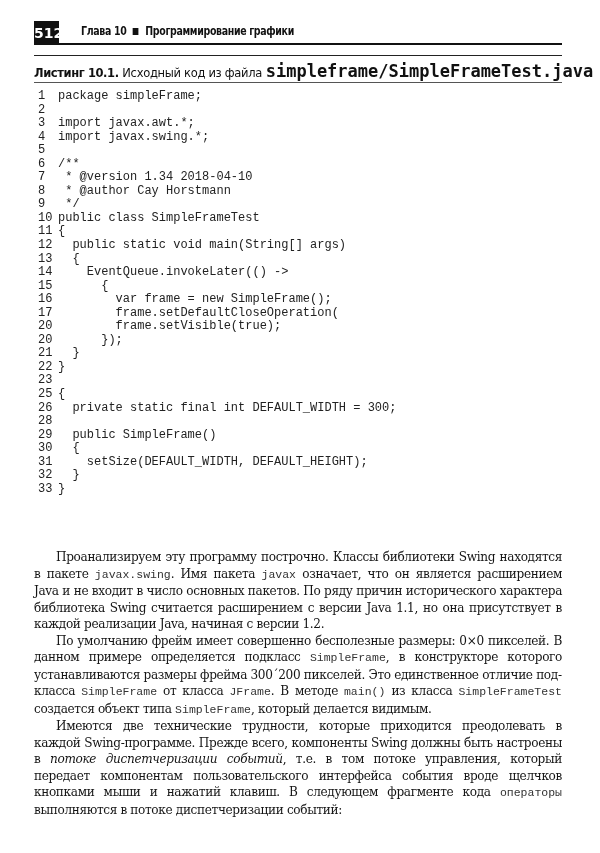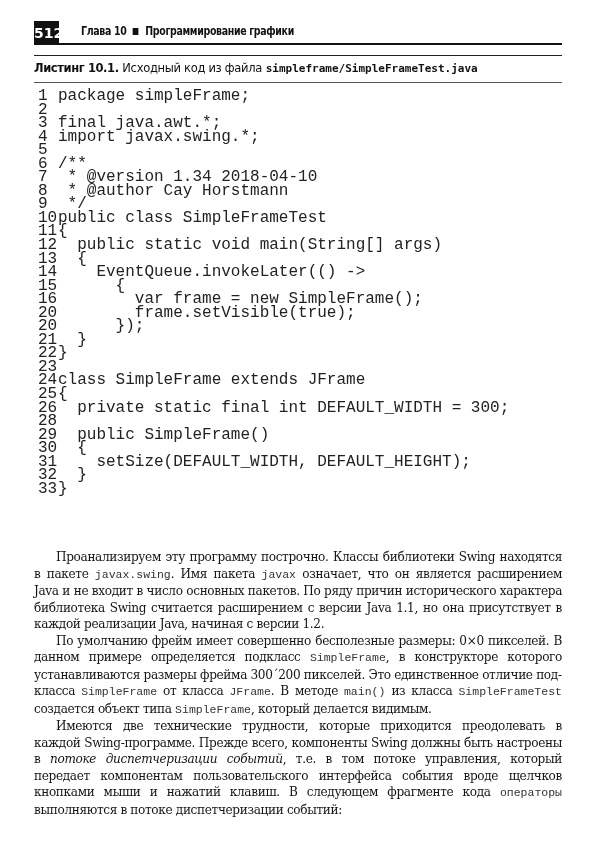--- a/index.html
+++ b/index.html
@@ -78,37 +78,37 @@
     font-weight: bold;
     letter-spacing: -0.4px;
   }
   .listing-caption .cap-text {
     font-family: "DejaVu Sans", sans-serif;
     letter-spacing: -0.3px;
   }
   .listing-caption .cap-file {
     font-family: "DejaVu Sans Mono", monospace;
     font-weight: bold;
-    font-size: 11px;
+    font-size: 17px;
   }
   .listing-rule-bottom {
     position: absolute;
     left: 34px;
     top: 82px;
     width: 528px;
     height: 1px;
     background: #555;
   }
   .code {
     position: absolute;
     left: 38px;
     top: 90px;
     margin: 0;
     font-family: "Liberation Mono", monospace;
-    font-size: 16px;
+    font-size: 12px;
     line-height: 13.55px;
     color: #222;
   }
   .code-line {
     display: block;
     white-space: pre;
     height: 13.55px;
   }
   .code-line .ln {
     display: inline-block;
@@ -155,40 +155,40 @@
 <div class="listing-caption">
   <span class="cap-label">Листинг 10.1.</span>
   <span class="cap-text">Исходный код из файла</span>
   <span class="cap-file">simpleframe/SimpleFrameTest.java</span>
 </div>
 <div class="listing-rule-bottom"></div>
 
 <div class="code" id="code">
     <span class="code-line"><span class="ln">1</span><span>package simpleFrame;</span></span>
     <span class="code-line"><span class="ln">2</span><span></span></span>
-    <span class="code-line"><span class="ln">3</span><span>final java.awt.*;</span></span>
+    <span class="code-line"><span class="ln">3</span><span>import javax.awt.*;</span></span>
     <span class="code-line"><span class="ln">4</span><span>import javax.swing.*;</span></span>
     <span class="code-line"><span class="ln">5</span><span></span></span>
     <span class="code-line"><span class="ln">6</span><span>/**</span></span>
     <span class="code-line"><span class="ln">7</span><span> * @version 1.34 2018-04-10</span></span>
     <span class="code-line"><span class="ln">8</span><span> * @author Cay Horstmann</span></span>
     <span class="code-line"><span class="ln">9</span><span> */</span></span>
     <span class="code-line"><span class="ln">10</span><span>public class SimpleFrameTest</span></span>
     <span class="code-line"><span class="ln">11</span><span>{</span></span>
     <span class="code-line"><span class="ln">12</span><span>  public static void main(String[] args)</span></span>
     <span class="code-line"><span class="ln">13</span><span>  {</span></span>
     <span class="code-line"><span class="ln">14</span><span>    EventQueue.invokeLater(() -&gt;</span></span>
     <span class="code-line"><span class="ln">15</span><span>      {</span></span>
     <span class="code-line"><span class="ln">16</span><span>        var frame = new SimpleFrame();</span></span>
+    <span class="code-line"><span class="ln">17</span><span>        frame.setDefaultCloseOperation(</span></span>
     <span class="code-line"><span class="ln">20</span><span>        frame.setVisible(true);</span></span>
     <span class="code-line"><span class="ln">20</span><span>      });</span></span>
     <span class="code-line"><span class="ln">21</span><span>  }</span></span>
     <span class="code-line"><span class="ln">22</span><span>}</span></span>
     <span class="code-line"><span class="ln">23</span><span></span></span>
-    <span class="code-line"><span class="ln">24</span><span>class SimpleFrame extends JFrame</span></span>
     <span class="code-line"><span class="ln">25</span><span>{</span></span>
     <span class="code-line"><span class="ln">26</span><span>  private static final int DEFAULT_WIDTH = 300;</span></span>
     <span class="code-line"><span class="ln">28</span><span></span></span>
     <span class="code-line"><span class="ln">29</span><span>  public SimpleFrame()</span></span>
     <span class="code-line"><span class="ln">30</span><span>  {</span></span>
     <span class="code-line"><span class="ln">31</span><span>    setSize(DEFAULT_WIDTH, DEFAULT_HEIGHT);</span></span>
     <span class="code-line"><span class="ln">32</span><span>  }</span></span>
     <span class="code-line"><span class="ln">33</span><span>}</span></span>
   </div>
 

